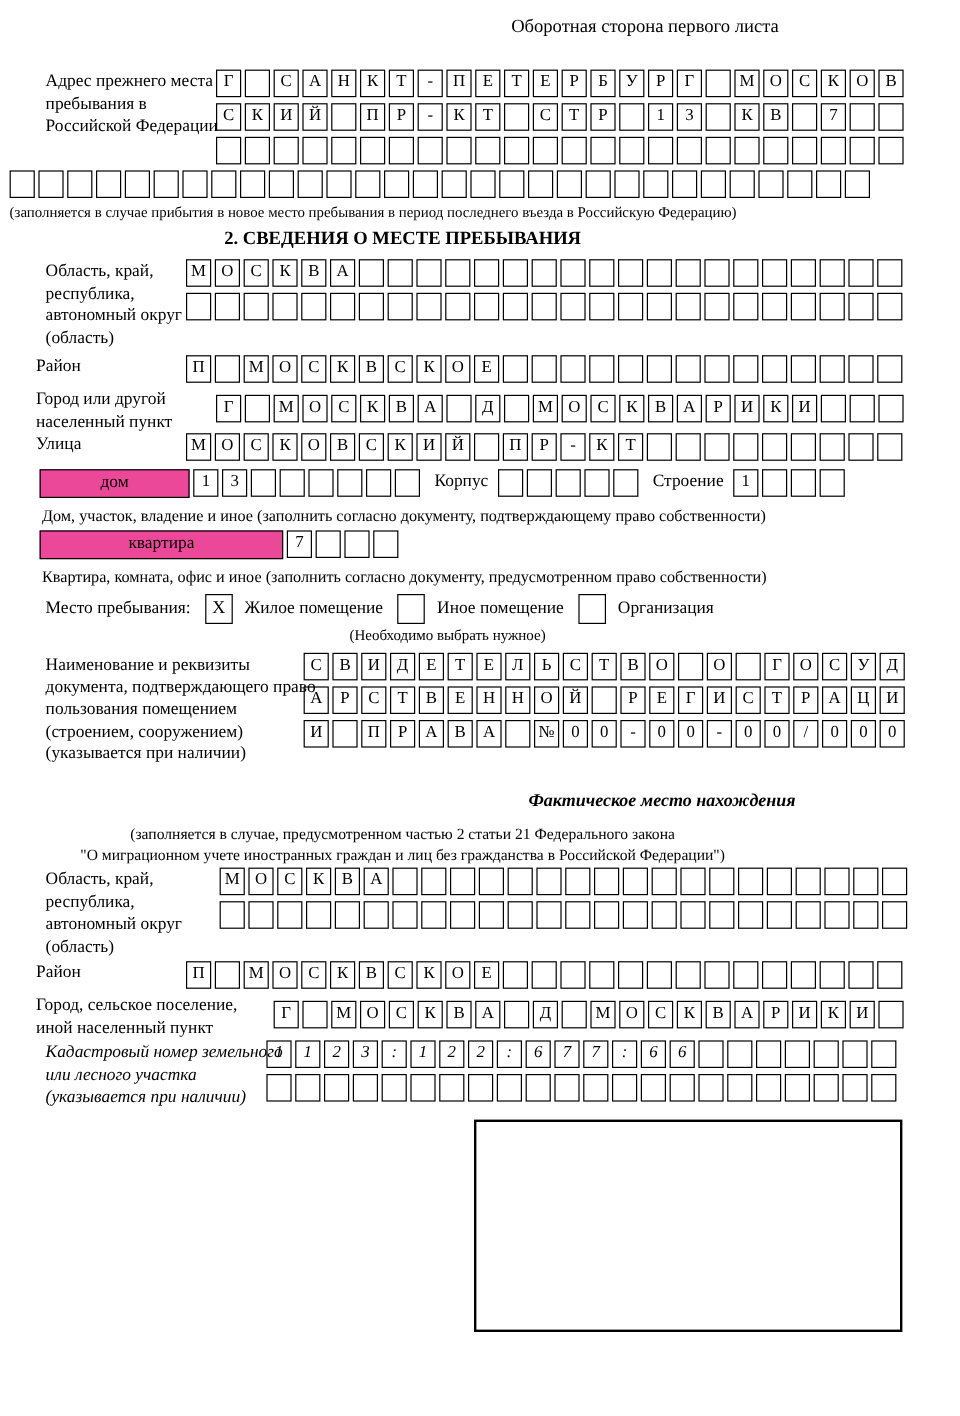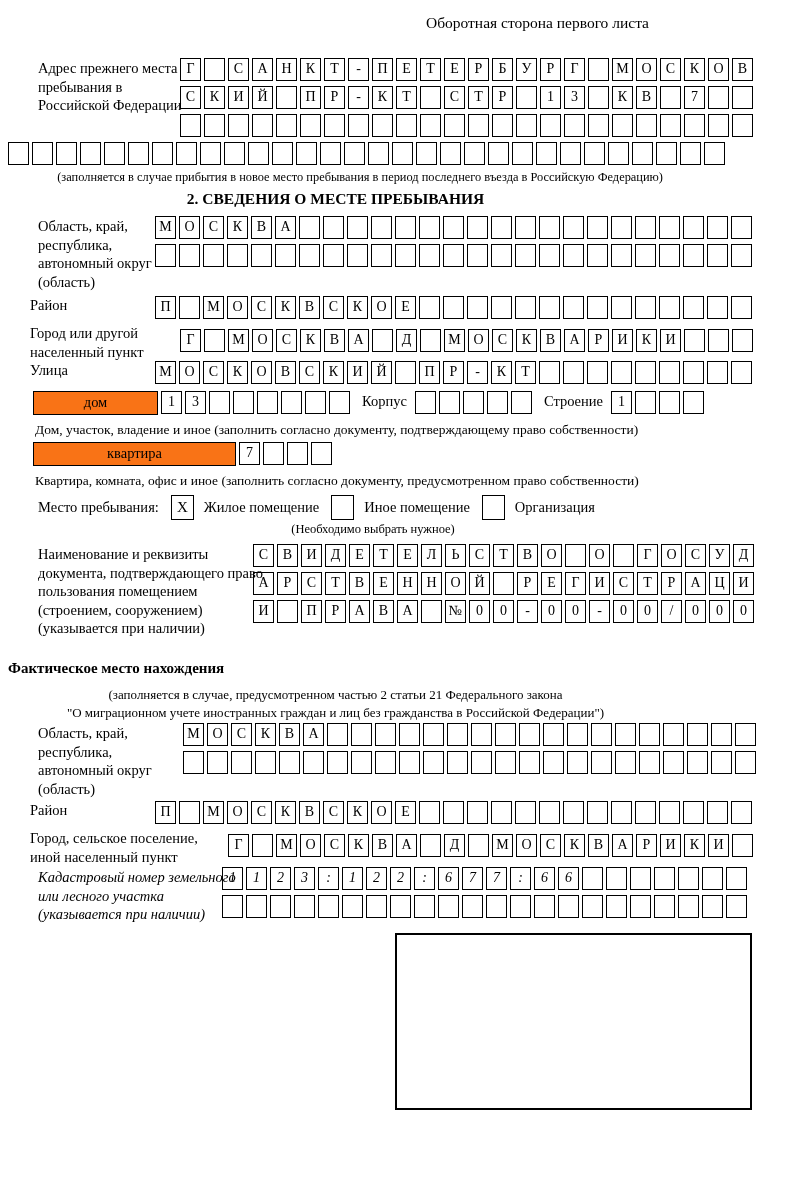--- a/index.html
+++ b/index.html
@@ -16,52 +16,52 @@
           font-size:14px; line-height:19px; background:#fff; }
 
   
   .blk { position:relative; }
   .lbl { position:absolute; left:30px; top:1px; font-size:14.5px; line-height:1.28; }
 
   .b-prev { margin-top:26px; }
   .b-prev .lbl { width:150px; }
   .b-prev .cells { margin-left:172px; }
 
-  .note-center { text-align:right; font-size:12.4px; margin:1px 44px 5px 0; }
+  .note-center { text-align:left; font-size:12.4px; margin:1px 44px 5px 0; }
   .h2head { text-align:center; font-weight:bold; font-size:15.5px; margin:2px 44px 8px 0; }
 
   .b-region { min-height:76px; margin-bottom:4px; }
   .b-region .lbl { width:118px; }
   .b-region .cells { margin-left:147px; }
 
   .frow { display:flex; align-items:flex-start; }
   .rlbl { font-size:14.5px; padding-left:22px; box-sizing:border-box; line-height:1.28; }
   .w147 { flex:0 0 147px; }
   .w172 { flex:0 0 172px; }
   .w220 { flex:0 0 220px; }
   .pt5 { padding-top:5px; }
 
   .house-row { display:flex; align-items:flex-start; margin:2px 0 3px 25px; }
   .wbox { box-sizing:border-box; height:24px; border:1.8px solid #000; text-align:center;
-          font-size:14.5px; line-height:21px; margin-right:3px; background:#f97316; }
+          font-size:14.5px; line-height:21px; margin-right:3px; background:#ec4899; }
   .wbox.dom { width:170px; }
   .wbox.kv  { width:203px; }
   .inl { font-size:14.5px; margin:2px 8px 0 9px; white-space:nowrap; }
   .lnote { font-size:13.5px; margin:0 0 4px 27px; }
 
   .stay { display:flex; align-items:center; margin:6px 0 2px 30px; font-size:14.5px; }
   .cbox { box-sizing:border-box; flex:0 0 23px; width:23px; height:25px; border:1.8px solid #000;
           margin:0 10px 0 12px; text-align:center; font-size:15px; line-height:22px; }
   .choose-note { margin:2px 0 7px 228px; width:274px; text-align:center; font-size:12.5px; }
 
   .b-doc { min-height:114px; margin-bottom:2px; }
   .b-doc .lbl { width:235px; }
   .b-doc .cells { margin-left:245px; }
 
-  .facthead { text-align:left; font-weight:bold; font-size:15px; margin:0 44px 10px 0; }
+  .facthead { text-align:right; font-weight:bold; font-size:15px; margin:0 44px 10px 0;font-style:italic; }
   .factnote { text-align:center; font-size:13px; margin:0 44px 2px 0; }
   .factnote:last-of-type { margin-bottom:8px; }
 
   .b-region2 { min-height:76px; margin-bottom:2px; }
   .b-region2 .lbl { width:152px; }
   .b-region2 .cells { margin-left:175px; }
 
   .b-city2 { min-height:38px; }
 
   .b-cad { min-height:56px;font-style:italic; }

